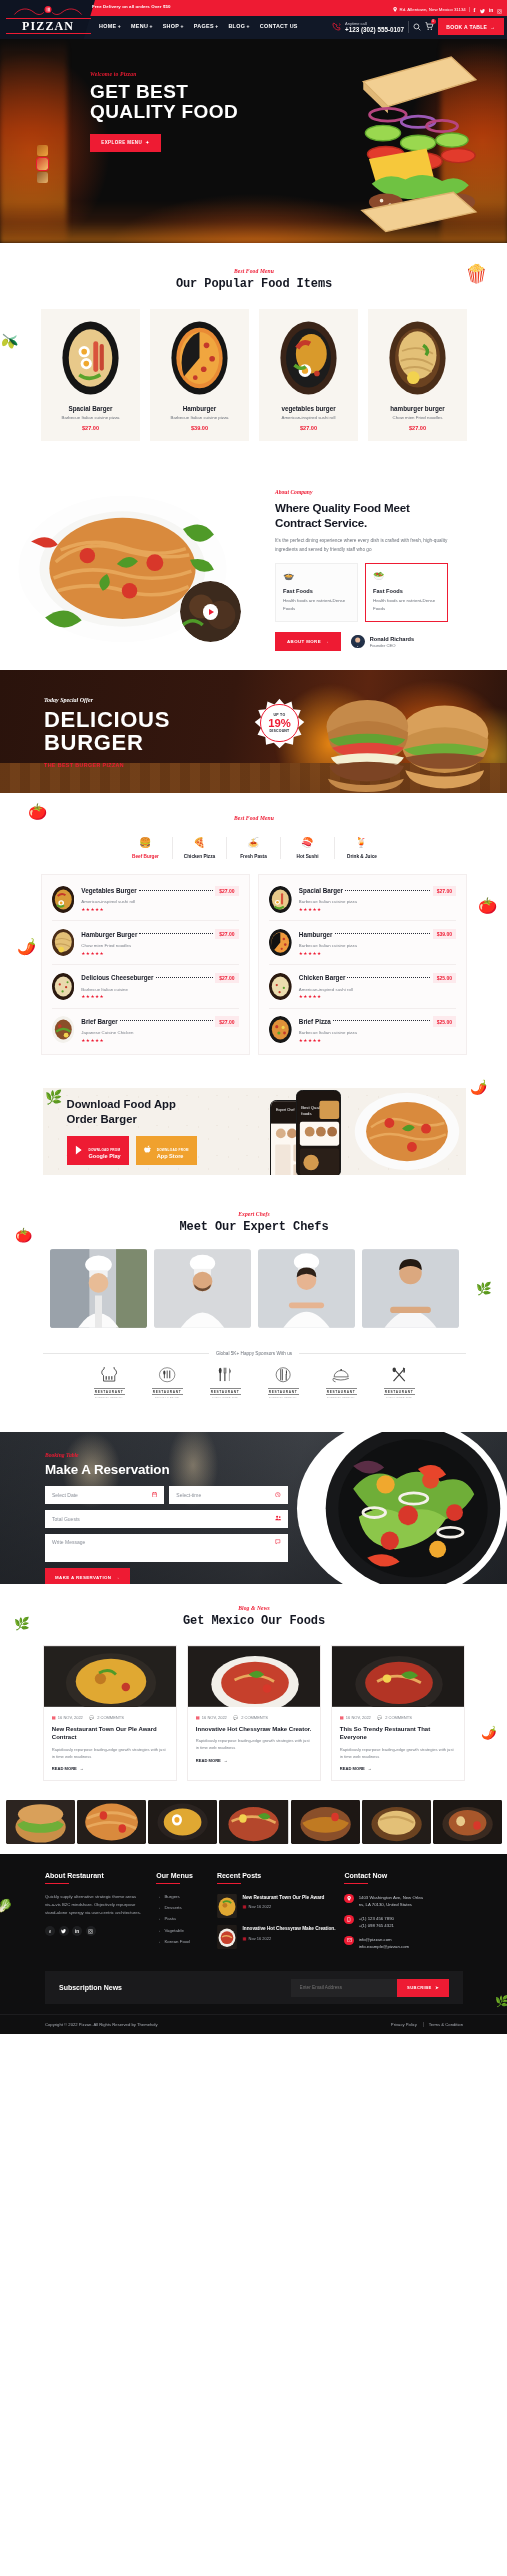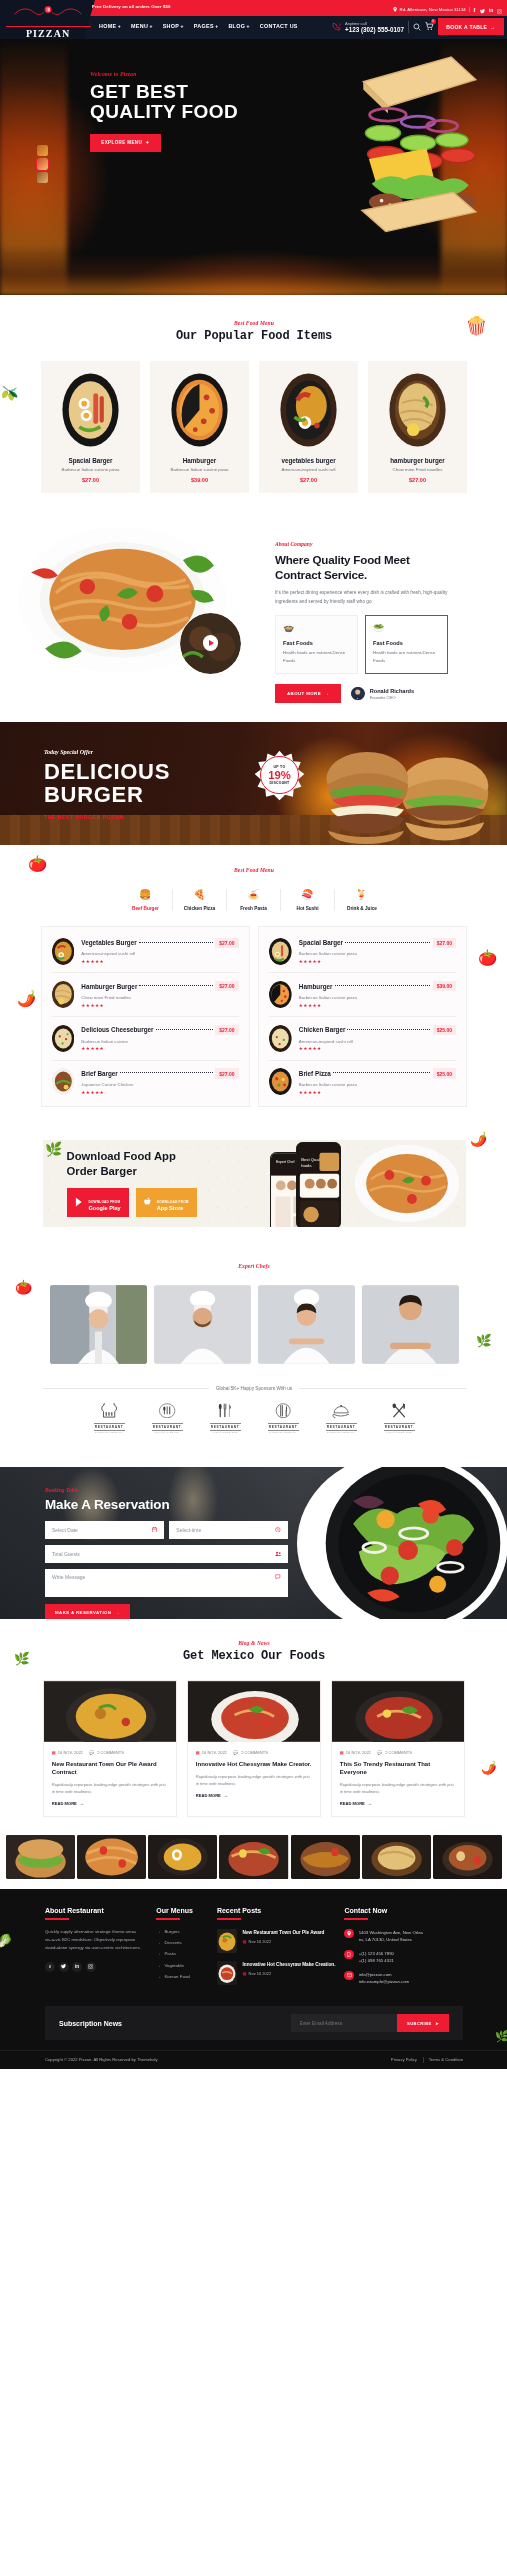--- a/index.html
+++ b/index.html
@@ -29,23 +29,23 @@
   }
   .topbar-addr{font-size:4.4px;color:#fff;display:flex;align-items:center;gap:2.1px;}
   .tb-div{width:0.7px;height:5.6px;background:#ffffff55;}
   .tb-soc{display:flex;gap:4.2px;align-items:center;}
   .logo{
     position:absolute;left:5.6px;top:5.6px;z-index:5;width:85px;text-align:center;
   }
   .logo-orn{height:10px;position:relative;}
   .logo-orn svg{display:block;margin:0 auto;}
   .logo-word{
-    font-family:"Liberation Serif",serif;font-size:10px;color:#ffffff;font-weight:700;
+    font-family:"Liberation Serif",serif;font-size:12px;color:#ffffff;font-weight:700;
     letter-spacing:1.1px;line-height:14px;border-top:1.1px solid #ee1b33;border-bottom:1.1px solid #ee1b33;
-    margin-top:10px;
+    margin-top:2px;
   }
   .nav{
     position:absolute;left:99px;top:22.6px;display:flex;gap:10px;align-items:center;z-index:4;
   }
   .nav a{
     font-size:5.4px;font-weight:700;color:#fff;text-decoration:none;letter-spacing:0.3px;
     display:flex;align-items:center;gap:1.4px;
   }
   .nav a .plus{font-size:5px;color:#fff;}
   .hdr-right{position:absolute;right:4.2px;top:18.3px;display:flex;align-items:center;gap:4.2px;z-index:4;}
@@ -59,21 +59,21 @@
     position:absolute;top:-2.1px;right:-2.1px;background:#ee1b33;color:#fff;border-radius:50%;
     width:5px;height:5px;font-size:3.2px;line-height:5px;text-align:center;
   }
   .book-btn{
     background:#ee1b33;color:#fff;font-size:5px;font-weight:700;letter-spacing:0.3px;
     padding:5.6px 8.5px;border:none;cursor:pointer;display:flex;align-items:center;gap:2.8px;
   }
 
   
   .hero{
-    position:relative;height:256px;overflow:hidden;
+    position:relative;height:204px;overflow:hidden;
     background:
       radial-gradient(ellipse 113px 141px at 6% 55%, rgba(220,60,10,.55), transparent 70%),
       radial-gradient(ellipse 106px 141px at 95% 50%, rgba(220,60,10,.55), transparent 70%),
       radial-gradient(ellipse 211px 85px at 50% 105%, rgba(230,90,20,.5), transparent 70%),
       #0c0c0c;
   }
   .hero-flame-l,.hero-flame-r{
     position:absolute;top:0;bottom:0;width:67px;
     background:linear-gradient(180deg,rgba(120,30,5,.0),rgba(200,70,10,.65) 45%,rgba(255,140,20,.5) 80%,rgba(90,25,5,.2));
     filter:blur(2.8px);
@@ -128,21 +128,21 @@
   .pop-img{
     width:59px;height:76px;margin:0 auto 8.5px;border-radius:50%/46%;overflow:hidden;
     display:flex;align-items:center;justify-content:center;
   }
   .pop-name{font-size:6.3px;font-weight:800;color:#151823;}
   .pop-desc{font-size:4.4px;color:#6b7079;margin-top:3.5px;}
   .pop-price{font-size:5.6px;font-weight:700;color:#ee1b33;margin-top:4.2px;}
   .deco{position:absolute;pointer-events:none;}
 
   
-  .about{padding:7px 0 18.3px;display:flex;gap:0;position:relative;}
+  .about{padding:7px 0 18.3px;display:flex;gap:0;position:relative;align-items:flex-end;}
   .about-left{width:275px;position:relative;height:162px;}
   .pasta-plate{
     position:absolute;left:17px;top:5.6px;width:211px;height:148px;border-radius:50%;
     overflow:hidden;
   }
   .play-circle{
     position:absolute;left:180px;top:92px;width:61px;height:61px;border-radius:50%;overflow:hidden;
     display:flex;align-items:center;justify-content:center;
   }
   .play-btn{
@@ -1027,20 +1027,21 @@
             </svg>
         </div>
       </div>
     </div>
   </section>
 
   <section class="chefs sec">
     <div class="deco" style="left:15.5px;top:31px;font-size:14px;">🍅</div>
     <div class="deco" style="right:15.5px;top:85px;font-size:12.7px;">🌿</div>
     <div class="sec-label">Expert Chefs</div>
+    <h2 class="sec-title">Meet Our Expert Chefs</h2>
 
     <div class="chef-grid">
       <div class="chef-card">
         <svg width="97" height="79" viewBox="0 0 138 112">
             <rect width="138" height="112" fill="#c9cdd2"></rect>
             <rect x="0" y="0" width="56" height="112" fill="#9aa2aa"></rect>
             <rect x="94" y="0" width="44" height="112" fill="#7d8a6e"></rect>
             <ellipse cx="69" cy="22" rx="19" ry="13" fill="#fff"></ellipse>
             <rect x="56" y="30" width="26" height="10" fill="#f2f2f2"></rect>
             <circle cx="69" cy="48" r="14" fill="#e8bc96"></circle>

